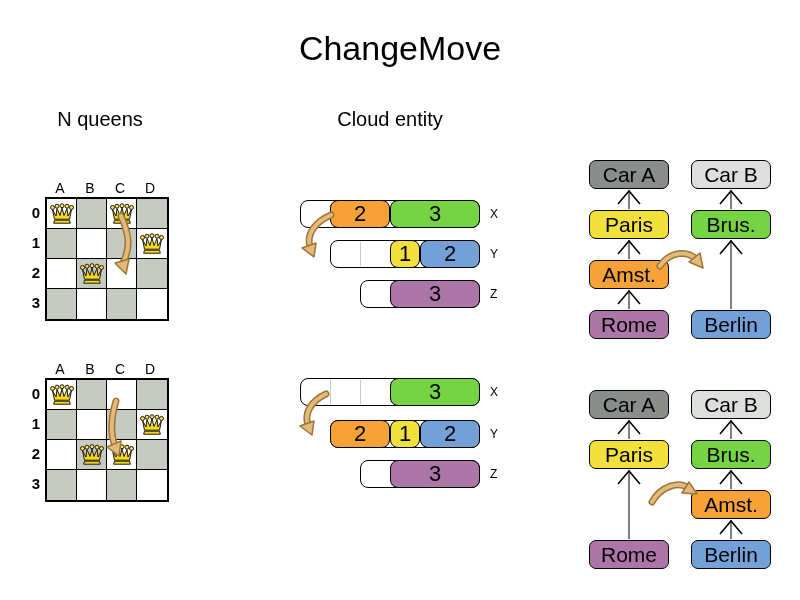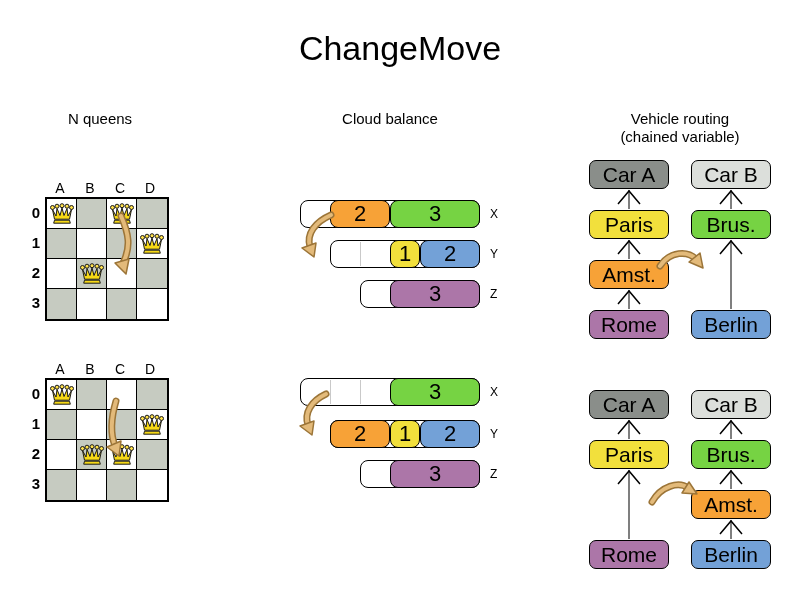--- a/index.html
+++ b/index.html
@@ -1,21 +1,21 @@
 <!DOCTYPE html>
 <html><head>
 <meta charset="utf-8">
 <style>
   html,body{margin:0;padding:0;background:#fff;}
   #stage{position:relative;width:800px;height:600px;background:#fff;overflow:hidden;
          font-family:"Liberation Sans",sans-serif;color:#000;}
   .abs{position:absolute;}
   #page-title{left:0;top:30px;width:800px;text-align:center;font-size:34px;line-height:36px;}
   #page-subtitle{left:0;top:68px;width:800px;text-align:center;font-size:13px;}
-  .section-title{font-size:15px;text-align:center;line-height:18px;}
+  .section-title{font-size:20px;text-align:center;line-height:18px;}
   
   .board{border:2px solid #000;background:#fff;}
   .cell{position:absolute;width:30px;height:30px;box-sizing:border-box;}
   .cell.dark{background:#c6cbc1;}
   .cell.bR{border-right:1px solid #000;}
   .cell.bB{border-bottom:1px solid #000;}
   .queen{position:absolute;width:26px;height:24px;left:2px;top:3px;}
   .col-label{font-size:14px;width:30px;text-align:center;}
   .row-label{font-size:15px;font-weight:600;width:14px;text-align:center;}
   
@@ -29,25 +29,21 @@
          display:flex;align-items:center;justify-content:center;font-size:21px;}
   svg.overlay{position:absolute;left:0;top:0;pointer-events:none;}
 </style>
 </head>
 <body>
 
 <div id="stage">
   <div class="abs" id="page-title">ChangeMove</div>
 
   <div class="abs section-title" style="left:0;top:110px;width:200px;">N queens</div>
-  <div class="abs section-title" style="left:290px;top:110px;width:200px;">Cloud balance</div>
-  <div class="abs section-title" style="left:580px;top:110px;width:200px;">
-    <span>Vehicle routing</span><br>
-    <span>(chained variable)</span>
-  </div>
+  <div class="abs section-title" style="left:290px;top:110px;width:200px;">Cloud entity</div>
 
   <div id="generated-root">
       <div class="abs col-label" style="left: 45px; top: 180px;">A</div>
       <div class="abs col-label" style="left: 75px; top: 180px;">B</div>
       <div class="abs col-label" style="left: 105px; top: 180px;">C</div>
       <div class="abs col-label" style="left: 135px; top: 180px;">D</div>
       <div class="abs row-label" style="left: 29px; top: 204px;">0</div>
       <div class="abs row-label" style="left: 29px; top: 234px;">1</div>
       <div class="abs row-label" style="left: 29px; top: 264px;">2</div>
       <div class="abs row-label" style="left: 29px; top: 294px;">3</div>

